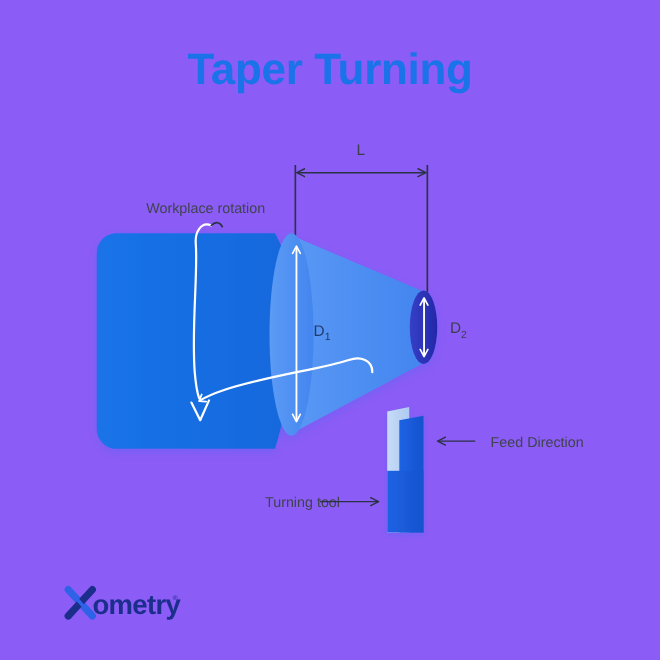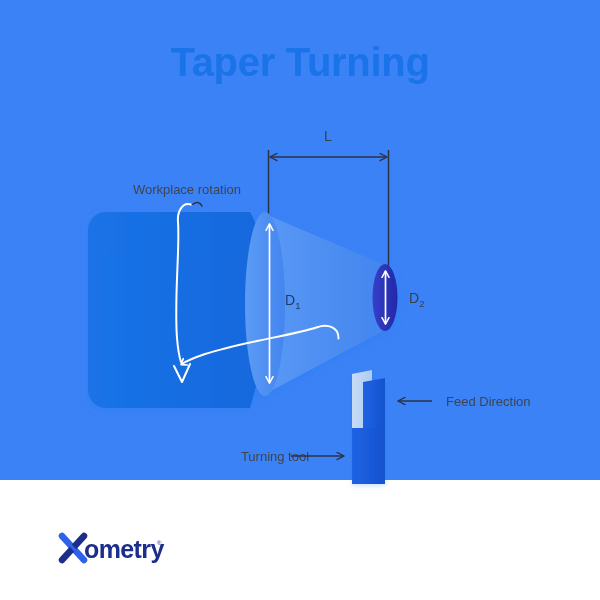--- a/index.html
+++ b/index.html
@@ -12,22 +12,22 @@
     height: 600px;
     position: relative;
     overflow: hidden;
     font-family: "Liberation Sans", sans-serif;
     -webkit-font-smoothing: antialiased;
   }
   #stage {
     position: absolute;
     left: 0; top: 0;
     width: 600px;
-    height: 480px;
-    background: #3b82f6;
+    height: 600px;
+    background: #8b5cf6;
   }
   #diagram-svg {
     position: absolute;
     left: 0; top: 0;
     width: 600px;
     height: 600px;
     display: block;
   }
   .title-text {
     font-size: 40px;

